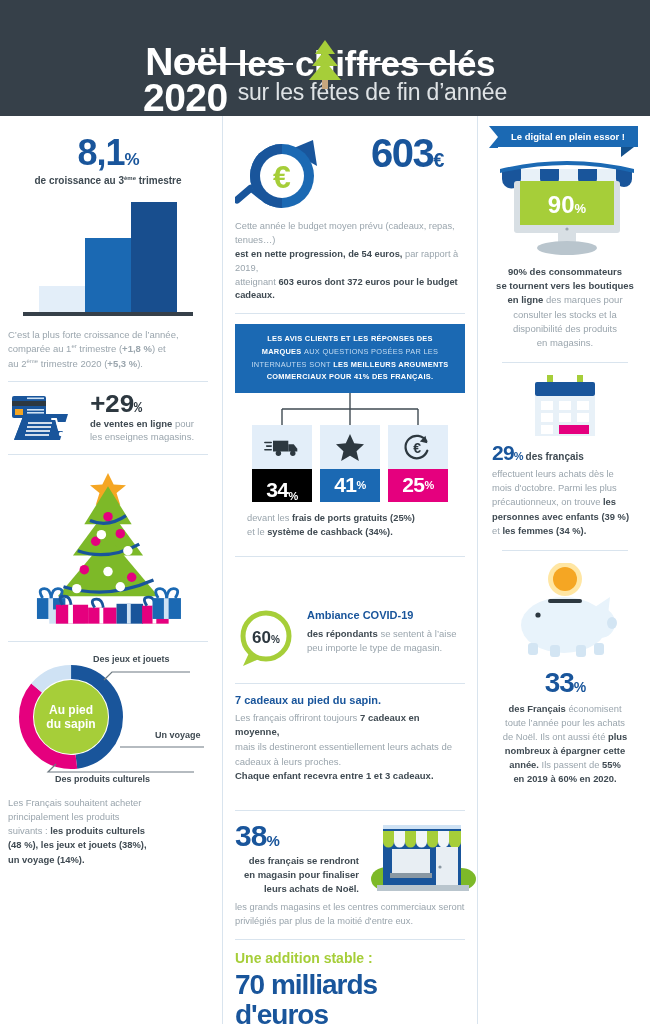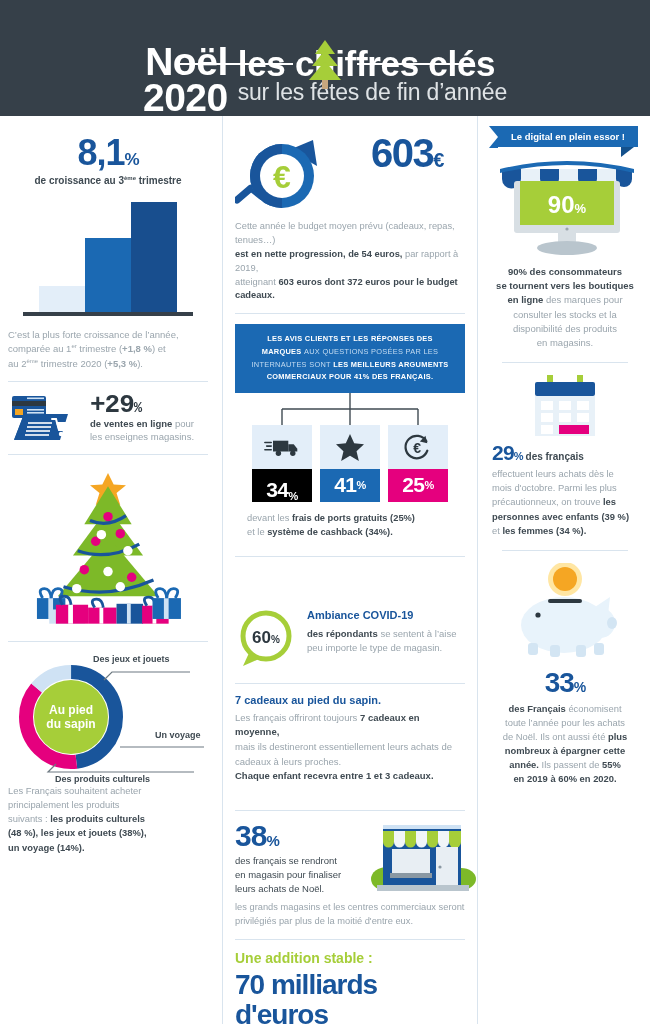--- a/index.html
+++ b/index.html
@@ -124,21 +124,21 @@
   
   .h7 { font-size: 11px; font-weight: bold; color: #19559b; margin-bottom: 5px; }
   .t7 { font-size: 9.5px; color: #9aa5ad; line-height: 1.55; }
   .t7 b { color: #3f4a52; }
 
   
   .blk38 { display: flex; gap: 6px; align-items: flex-start; }
   .b38-left { flex: 0 0 124px; }
   .n38 { font-size: 30px; color: #19559b; font-weight: bold; letter-spacing: -1px; line-height: 1; }
   .n38 .pct { font-size: 15px; }
-  .t38 { font-size: 9.5px; color: #3f4a52; font-weight: normal; line-height: 1.45; margin-top: 3px; }
+  .t38 { font-size: 9.5px; color: #3f4a52; font-weight: bold; line-height: 1.45; margin-top: 3px; text-align: right; }
   .icon-shop { width: 112px; height: 74px; flex: none; }
   .t38b { font-size: 9.3px; color: #9aa5ad; line-height: 1.5; margin-top: 6px; }
   .h70 { font-size: 14px; font-weight: bold; color: #A6CE39; margin-bottom: 4px; }
   .n70 { font-size: 28px; color: #19559b; font-weight: bold; letter-spacing: -1px; line-height: 1.05; }
 
   
   .flag {
     position: relative; background: #1b69b3; color: #fff;
     font-size: 9.5px; font-weight: bold; text-align: center;
     padding: 5px 8px; margin: 0 0 0 6px;
@@ -171,21 +171,21 @@
 
   
   .donut-wrap { position: relative; width: 200px; height: 128px; margin: 2px auto 0 auto; }
   .donut-lbl { position: absolute; font-size: 9px; font-weight: bold; color: #3f4a52; white-space: nowrap; }
   .donut-ctr {
     position: absolute; left: 26px; top: 28px; width: 74px; height: 74px;
     border-radius: 50%; background: #A6CE39; color: #fff;
     display: flex; flex-direction: column; align-items: center; justify-content: center;
     font-size: 12px; font-weight: bold; line-height: 1.2; text-align: center;
   }
-  .tdonut { font-size: 9.4px; color: #9aa5ad; line-height: 1.5; margin-top: 4px; }
+  .tdonut { font-size: 9.4px; color: #9aa5ad; line-height: 1.5; margin-top: 16px; }
   .tdonut b { color: #3f4a52; }
 
   
   .footer { background: #0069B4; height: 74px; position: relative; display: flex; align-items: center; }
 </style>
 </head>
 <body>
 
 <div class="page">
 

